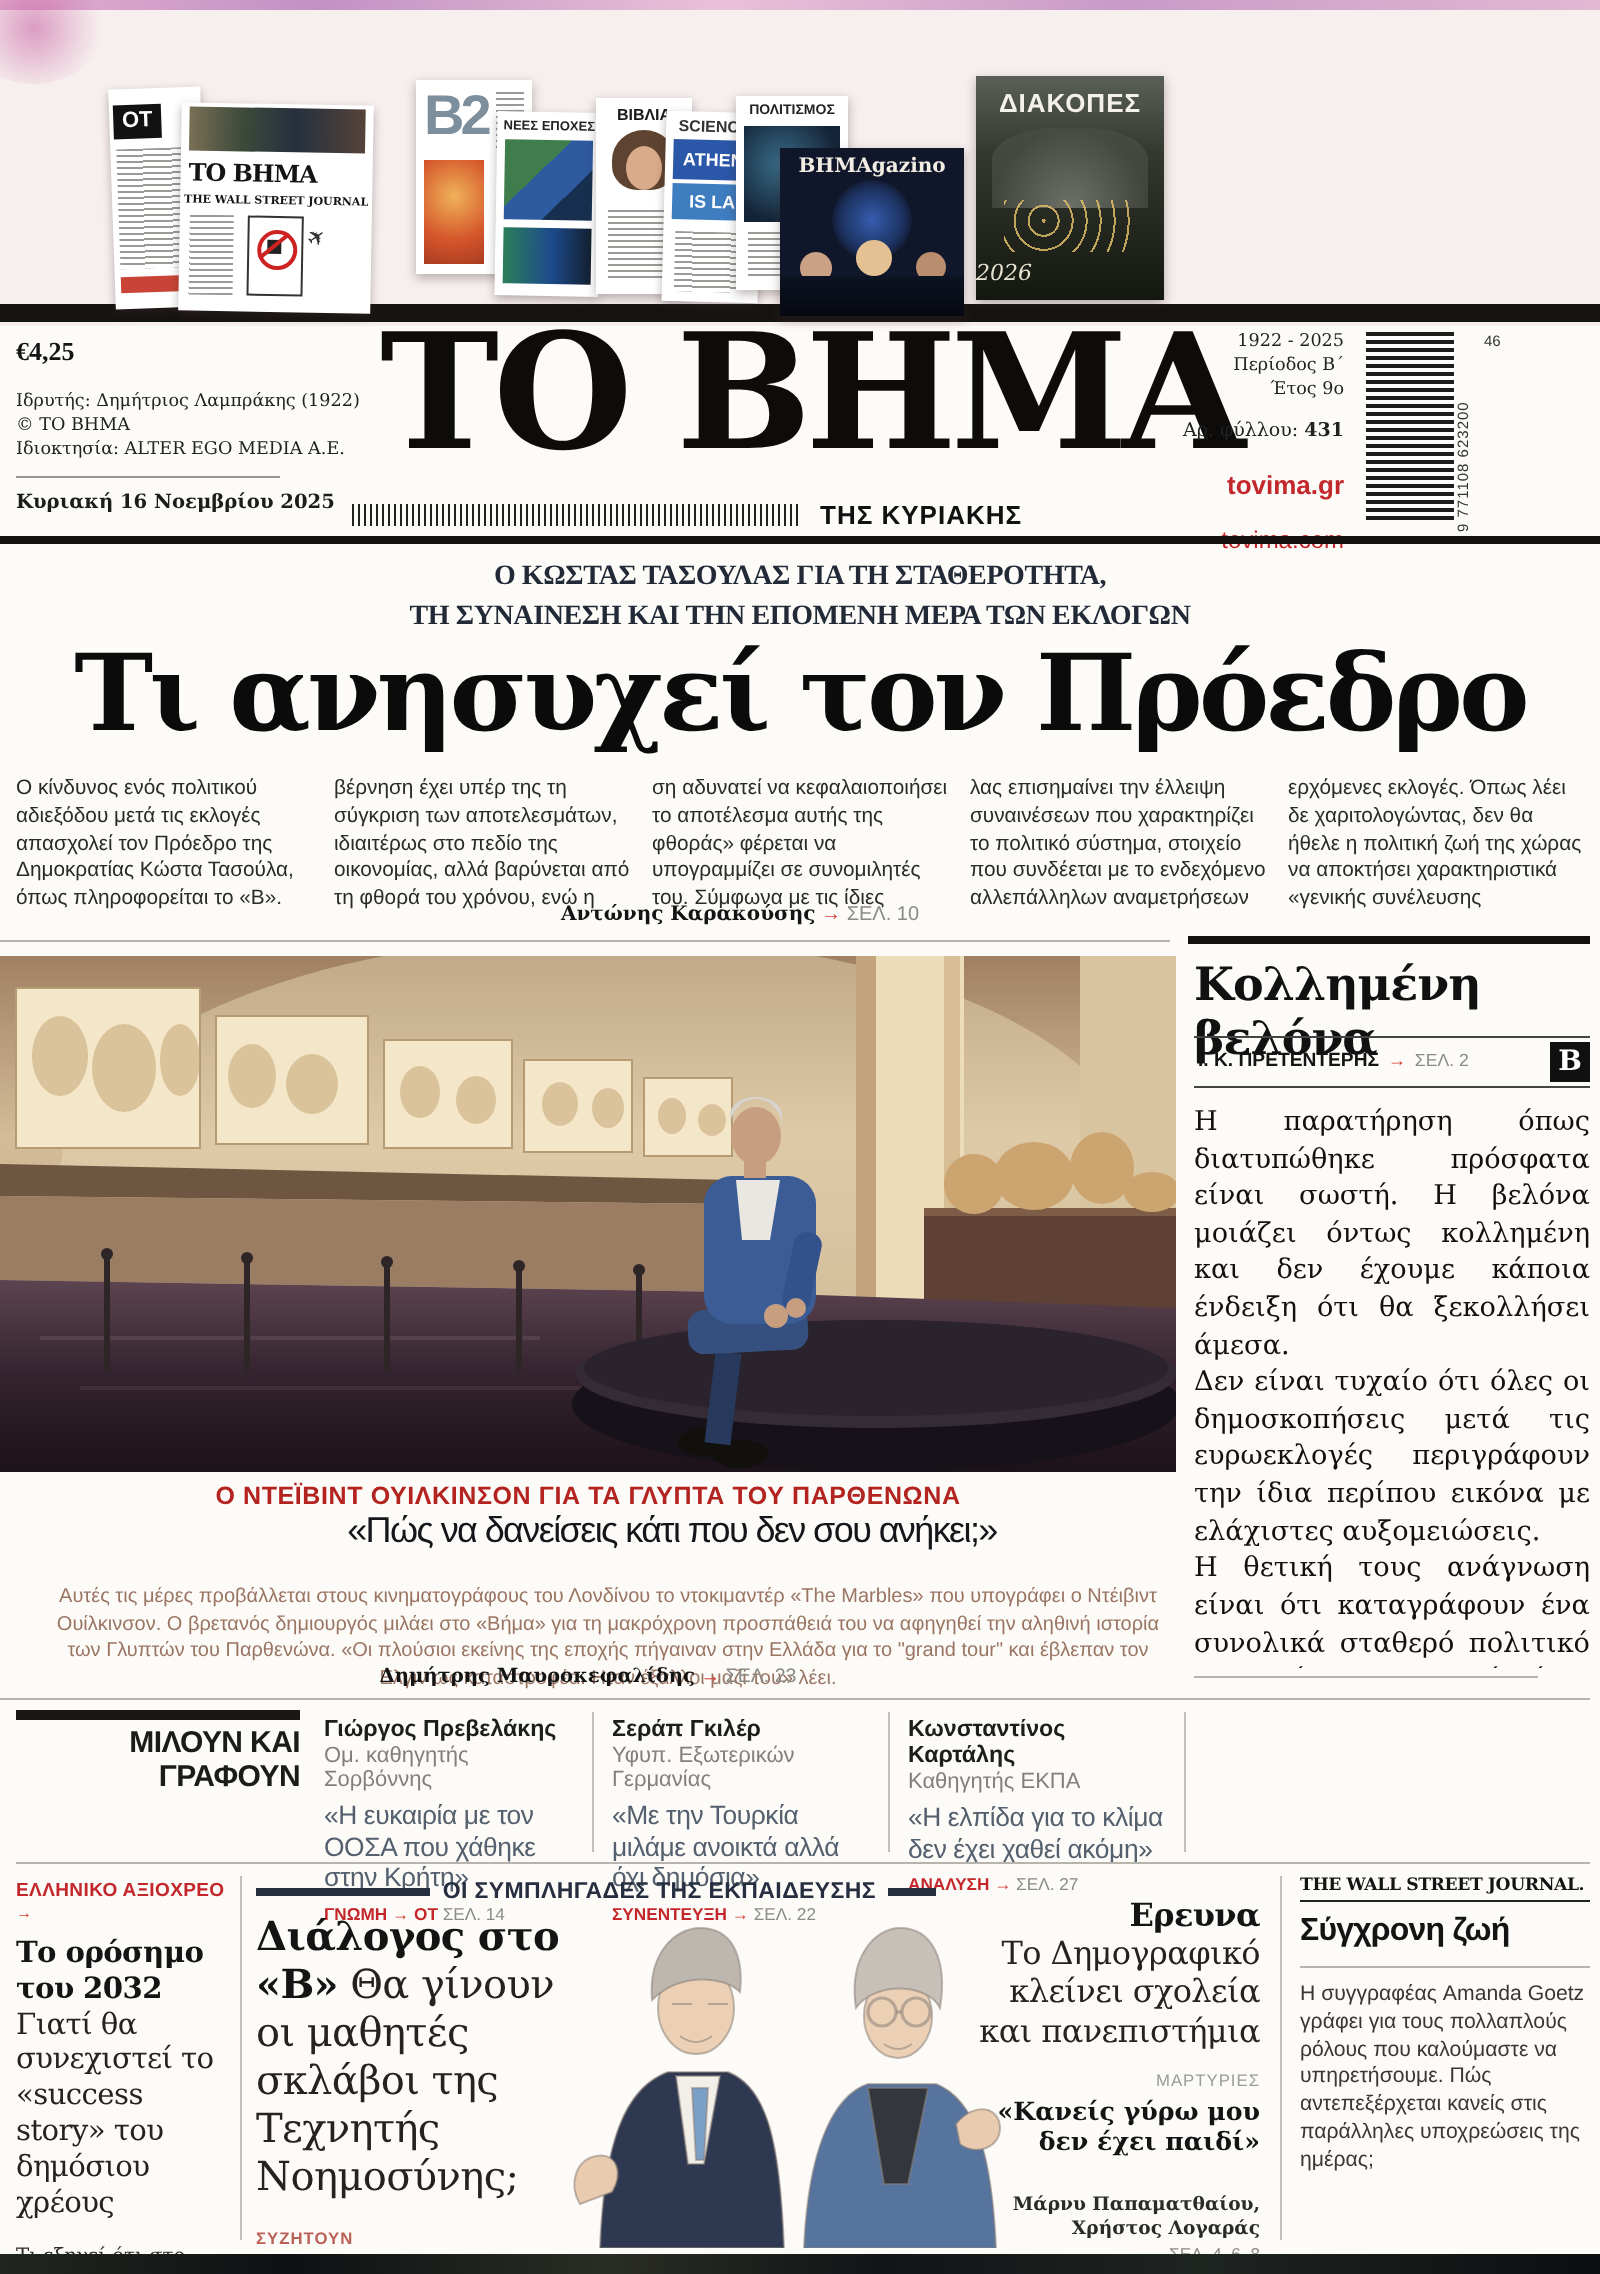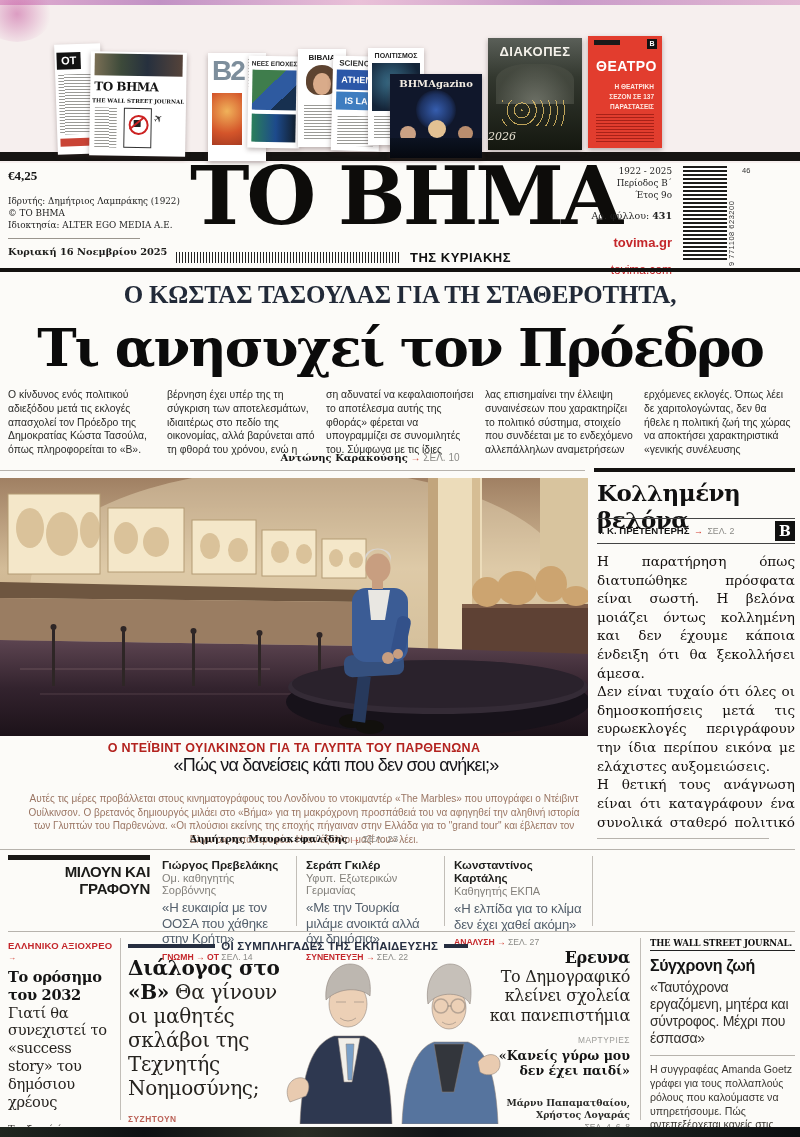--- a/index.html
+++ b/index.html
@@ -26,21 +26,21 @@
   #topbar{left:0;top:152px;width:800px;height:9px;background:#161412;}
   
   #masthead-title{left:150px;top:156px;width:510px;font-size:80px;font-weight:bold;letter-spacing:-3px;line-height:1;color:#0d0c0a;}
   #barcode-strip{left:176px;top:252px;width:224px;height:11px;
      background:repeating-linear-gradient(90deg,#222 0 1px,transparent 1px 3px);}
   #vbarcode{left:683px;top:166px;width:44px;height:94px;
      background:repeating-linear-gradient(#1d1d1b 0 2px,#fff 2px 4px);}
   #vbarcode-num{left:727px;top:166px;height:100px;writing-mode:vertical-rl;transform:rotate(180deg);font-size:7.5px;color:#333;letter-spacing:.5px;}
   #thickrule{left:0;top:268px;width:800px;height:4px;background:#141210;}
   
-  .kicker{width:800px;font-family:"Liberation Serif",serif;font-weight:bold;font-size:25px;color:#222a38;letter-spacing:-.2px;}
+  .kicker{width:800px;font-family:"Liberation Serif",serif;font-weight:bold;font-size:14px;color:#222a38;letter-spacing:-.2px;}
   #main-headline{left:0;top:321px;width:800px;font-size:53px;font-weight:bold;letter-spacing:-2px;color:#0b0b0b;line-height:1;}
   .leadcol{width:148px;font-size:10.4px;line-height:1.33;color:#2a2a28;}
   
   #needle-title{left:597px;top:479px;width:198px;font-size:23px;font-weight:bold;color:#111;letter-spacing:-.5px;}
   #needle-bar{left:597px;top:518px;width:198px;height:24px;border-top:1px solid #444;border-bottom:1px solid #444;}
   #needle-body{left:597px;top:552px;width:198px;height:282px;overflow:hidden;font-size:13.6px;line-height:1.37;color:#14100e;}
   #needle-body p{margin:0;}
   
   #marbles-kicker{left:0;top:741px;width:588px;font-size:12.5px;font-weight:bold;color:#b3231f;letter-spacing:.3px;}
   #marbles-headline{left:0;top:755px;width:588px;font-size:18px;font-weight:normal;color:#15151a;letter-spacing:-.8px;padding-left:42px;}
@@ -77,21 +77,21 @@
       <div class="abs serif" style="left:0;top:46px;width:96px;text-align:center;font-size:5.5px;font-weight:bold;">THE WALL STREET JOURNAL</div>
       <div class="abs tinylines" style="left:5px;top:56px;width:22px;height:40px;"></div>
       <div class="abs" style="left:34px;top:56px;width:26px;height:38px;border:1px solid #333;">
         <div class="abs" style="left:4px;top:6px;width:16px;height:16px;border:2px solid #c22;border-radius:50%;"></div>
         <div class="abs" style="left:9px;top:11px;width:7px;height:7px;background:#222;"></div>
         <div class="abs" style="left:3px;top:13px;width:19px;height:2px;background:#c22;transform:rotate(-40deg);"></div>
       </div>
       <div class="abs" style="left:64px;top:60px;font-size:11px;transform:rotate(-35deg);color:#333;">✈</div>
     </div>
 
-    <div class="cover" style="left:208px;top:53px;width:58px;height:108px;">
+    <div class="cover" style="left:208px;top:40px;width:58px;height:97px;">
       <div class="abs" style="left:4px;top:2px;font-size:28px;font-weight:bold;color:#7d8e9c;letter-spacing:-2px;">B2</div>
       <div class="abs tinylines" style="left:40px;top:6px;width:14px;height:28px;"></div>
       <div class="abs" style="left:4px;top:40px;width:30px;height:52px;background:radial-gradient(circle at 50% 35%,#f0b25a,#d4552a 60%,#a93c22);"></div>
     </div>
 
     <div class="cover" style="left:248px;top:56px;width:52px;height:92px;transform:rotate(1deg);">
       <div class="abs" style="left:0;top:4px;width:52px;text-align:center;font-size:6.5px;font-weight:bold;color:#222;">ΝΕΕΣ ΕΠΟΧΕΣ</div>
       <div class="abs" style="left:4px;top:14px;width:44px;height:40px;background:linear-gradient(135deg,#3f7d4c 0 40%,#2e5aa0 40% 70%,#173050 70%);"></div>
       <div class="abs" style="left:4px;top:58px;width:44px;height:28px;background:linear-gradient(90deg,#2a7f5a,#1d4a8c 55%,#122030);"></div>
     </div>
@@ -125,27 +125,20 @@
       <div class="abs" style="left:0;top:64px;width:92px;height:20px;background:linear-gradient(#0c1322,#05080f);"></div>
     </div>
 
     <div class="cover" style="left:488px;top:38px;width:94px;height:112px;background:linear-gradient(#5a5f58 0%,#33382f 35%,#14170f 100%);">
       <div class="abs" style="left:0;top:6px;width:94px;text-align:center;font-size:13px;font-weight:bold;color:#f4f1ea;letter-spacing:.5px;">ΔΙΑΚΟΠΕΣ</div>
       <div class="abs" style="left:8px;top:26px;width:78px;height:40px;background:radial-gradient(ellipse at 50% 100%,#8a8d82,#4a4e44 70%);opacity:.7;border-radius:40% 40% 0 0;"></div>
       <div class="abs" style="left:14px;top:62px;width:66px;height:26px;background:repeating-radial-gradient(circle at 30% 40%,#e8c469 0 1px,transparent 1px 7px);opacity:.8;"></div>
       <div class="abs serif" style="left:0;top:92px;width:94px;text-align:left;font-size:11px;color:#e8e2d2;font-style:italic;">2026</div>
     </div>
 
-    <div class="cover" style="left:588px;top:36px;width:74px;height:112px;background:#e23d2e;">
-      <div class="abs" style="left:6px;top:4px;width:26px;height:5px;background:#1a1a1a;"></div>
-      <div class="abs" style="right:5px;top:3px;width:10px;height:10px;background:#111;color:#fff;font-size:7px;font-weight:bold;text-align:center;line-height:10px;">B</div>
-      <div class="abs" style="left:8px;top:22px;font-size:14px;font-weight:bold;color:#fff;letter-spacing:.5px;">ΘΕΑΤΡΟ</div>
-      <div class="abs r" style="left:8px;top:46px;width:58px;font-size:6.5px;font-weight:bold;color:#ffe9e2;line-height:1.5;">Η ΘΕΑΤΡΙΚΗ ΣΕΖΟΝ ΣΕ 137 ΠΑΡΑΣΤΑΣΕΙΣ</div>
-      <div class="abs" style="left:8px;top:78px;width:58px;height:28px;background:repeating-linear-gradient(rgba(120,10,5,.55) 0 1px,transparent 1px 3px);"></div>
-    </div>
   </div>
 
   <div class="abs" style="left:8px;top:168px;font-size:13px;font-weight:bold;font-family:Liberation Serif, serif;">€4,25</div>
   <div class="abs serif" style="left:8px;top:196px;font-size:8.8px;line-height:1.35;color:#222;">
     <div>Ιδρυτής: Δημήτριος Λαμπράκης (1922)</div>
     <div>© ΤΟ ΒΗΜΑ</div>
     <div>Ιδιοκτησία: ALTER EGO MEDIA A.E.</div>
   </div>
   <div class="abs hair" style="left:8px;top:238px;width:132px;background:#9a958e;"></div>
   <div class="abs serif" style="left:8px;top:246px;font-size:9.8px;font-weight:bold;color:#1c1c1a;">Κυριακή 16 Νοεμβρίου 2025</div>
@@ -164,20 +157,21 @@
     </div>
     <div class="red sans" style="margin-top:12px;font-size:13px;font-weight:bold;">tovima.gr</div>
     <div class="red sans" style="margin-top:10px;font-size:12px;">tovima.com</div>
   </div>
   <div class="abs" id="vbarcode"></div>
   <div class="abs" id="vbarcode-num">9 771108 623200</div>
   <div class="abs" style="left:742px;top:166px;font-size:7.5px;color:#333;">46</div>
   <div class="abs" id="thickrule"></div>
 
   <div class="abs c kicker" style="left:0;top:281px;">Ο ΚΩΣΤΑΣ ΤΑΣΟΥΛΑΣ ΓΙΑ ΤΗ ΣΤΑΘΕΡΟΤΗΤΑ,</div>
+  <div class="abs c kicker" style="left:0;top:301px;">ΤΗ ΣΥΝΑΙΝΕΣΗ ΚΑΙ ΤΗΝ ΕΠΟΜΕΝΗ ΜΕΡΑ ΤΩΝ ΕΚΛΟΓΩΝ</div>
   <div class="abs serif c" id="main-headline">Τι ανησυχεί τον Πρόεδρο</div>
 
   <div class="abs" style="left:8px;top:388px;width:784px;display:flex;gap:11px;height:68px;overflow:hidden;">
     <div class="leadcol">Ο κίνδυνος ενός πολιτικού αδιεξόδου μετά τις εκλογές απασχολεί τον Πρόεδρο της Δημοκρατίας Κώστα Τασούλα, όπως πληροφορείται το «Β». «Η κυ-</div>
     <div class="leadcol">βέρνηση έχει υπέρ της τη σύγκριση των αποτελεσμάτων, ιδιαιτέρως στο πεδίο της οικονομίας, αλλά βαρύνεται από τη φθορά του χρόνου, ενώ η αντιπολίτευ-</div>
     <div class="leadcol">ση αδυνατεί να κεφαλαιοποιήσει το αποτέλεσμα αυτής της φθοράς» φέρεται να υπογραμμίζει σε συνομιλητές του. Σύμφωνα με τις ίδιες πηγές, ο κ. Τασού-</div>
     <div class="leadcol">λας επισημαίνει την έλλειψη συναινέσεων που χαρακτηρίζει το πολιτικό σύστημα, στοιχείο που συνδέεται με το ενδεχόμενο αλλεπάλληλων αναμετρήσεων στις</div>
     <div class="leadcol">ερχόμενες εκλογές. Όπως λέει δε χαριτολογώντας, δεν θα ήθελε η πολιτική ζωή της χώρας να αποκτήσει χαρακτηριστικά «γενικής συνέλευσης πολυκατοικίας».</div>
   </div>
   <div class="abs c" style="left:0;top:452px;width:740px;font-size:10px;">
@@ -427,21 +421,20 @@
   </div>
 
   <div class="abs vhair" style="left:640px;top:938px;height:182px;"></div>
 
   <div class="abs" style="left:650px;top:938px;width:145px;">
     <div style="display:flex;align-items:center;gap:4px;border-bottom:1px solid #222;padding-bottom:2px;">
       <span class="serif" style="font-size:8.6px;font-weight:bold;white-space:nowrap;letter-spacing:-.2px;">THE WALL STREET JOURNAL.</span>
       <span style="flex:1;height:3px;background:#1a1a18;"></span>
     </div>
     <div style="margin-top:6px;font-size:16px;font-weight:bold;letter-spacing:-.4px;">Σύγχρονη ζωή</div>
-    <div style="margin-top:4px;font-size:14px;color:#34312d;line-height:1.22;letter-spacing:-.3px;">«Ταυτόχρονα εργαζόμενη, μητέρα και σύντροφος. Μέχρι που έσπασα»</div>
     <div class="hair" style="margin-top:8px;width:145px;"></div>
     <div style="margin-top:7px;font-size:10.6px;line-height:1.3;color:#3a3732;">Η συγγραφέας Amanda Goetz γράφει για τους πολλαπλούς ρόλους που καλούμαστε να υπηρετήσουμε. Πώς αντεπεξέρχεται κανείς στις παράλληλες υποχρεώσεις της ημέρας;</div>
 
   </div>
 
   <div class="abs" style="left:0;top:1127px;width:800px;height:10px;background:linear-gradient(90deg,#20261f,#0e1113 18%,#2a2d24 38%,#121417 55%,#1e2420 75%,#0c0e10);"></div>
 
 </div>
 
 </body></html>

